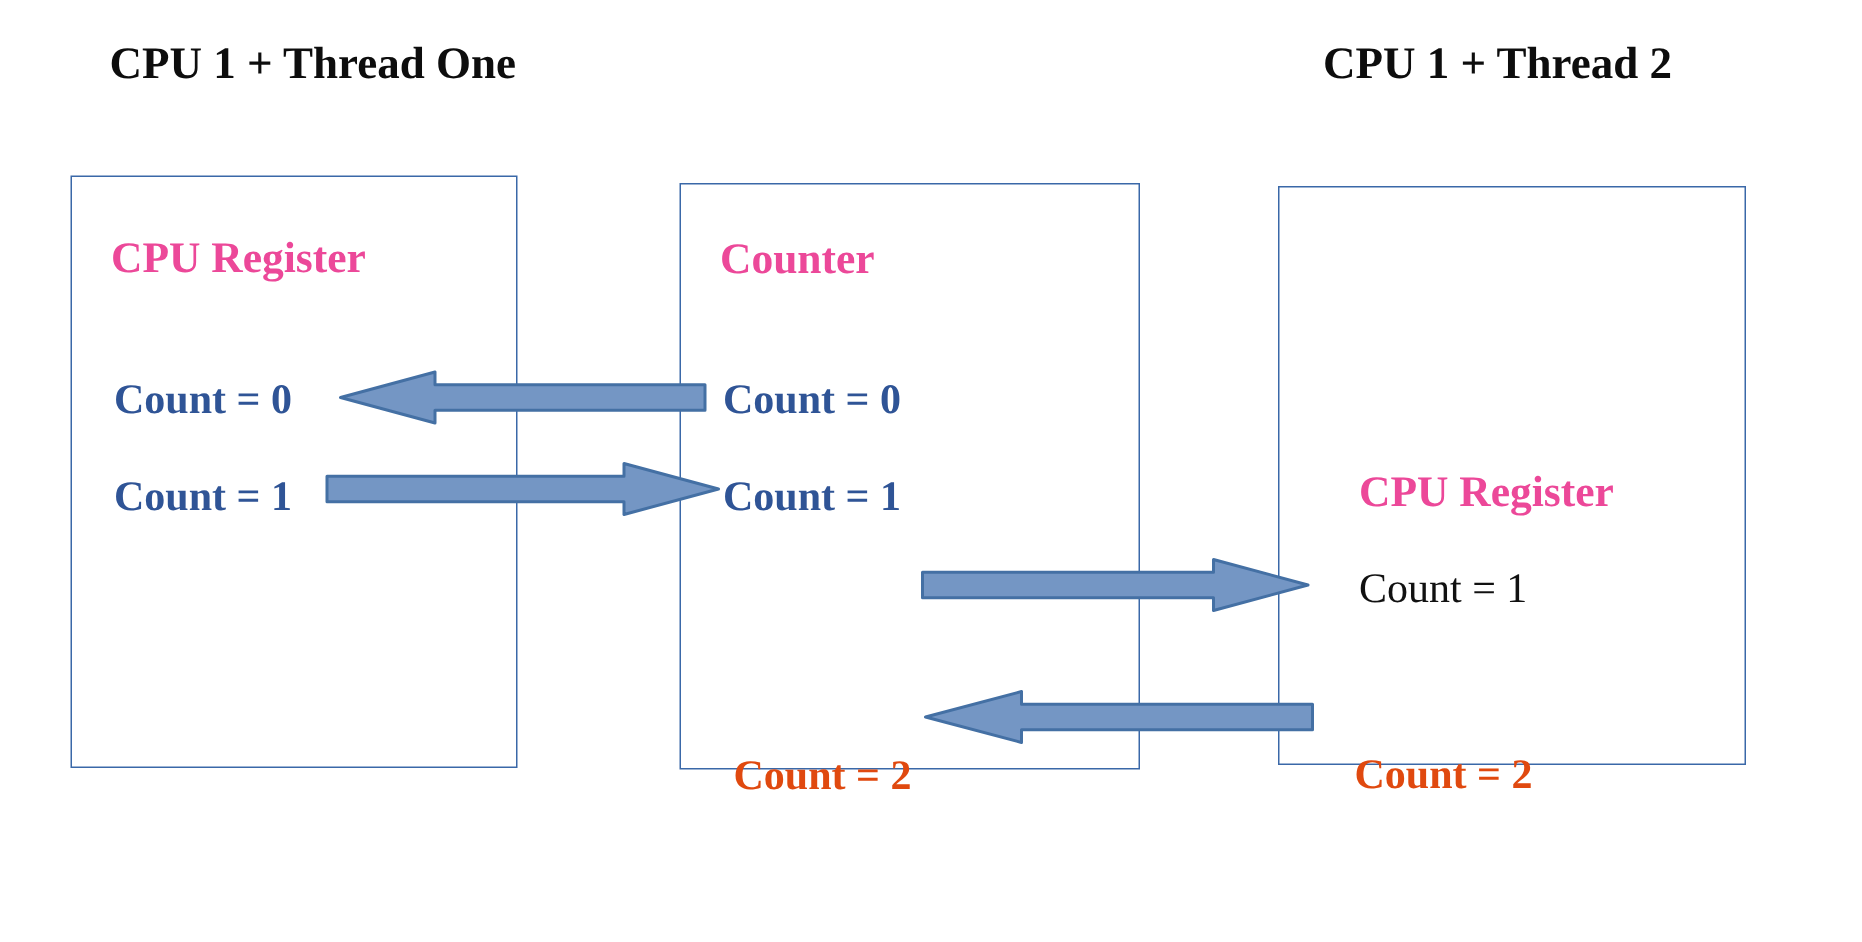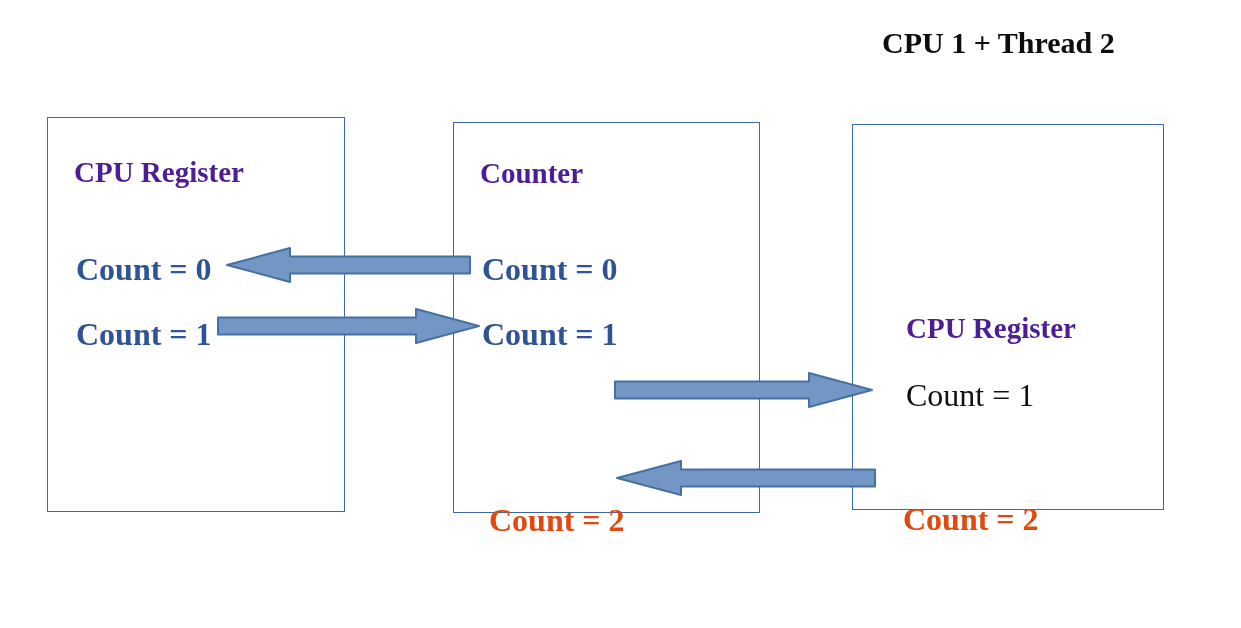--- a/index.html
+++ b/index.html
@@ -30,27 +30,27 @@
     background: #ffffff;
     box-sizing: border-box;
   }
   #box-cpu1 { left: 47px;  top: 117px; width: 298px; height: 395px; }
   #box-ram  { left: 453px; top: 122px; width: 307px; height: 391px; padding-left: 23px; }
   #box-cpu2 { left: 852px; top: 124px; width: 312px; height: 386px; }
   .box-title {
     position: absolute;
     font-size: 29px;
     font-weight: bold;
-    color: #4c1d95;
+    color: #ec4899;
     line-height: 1;
     white-space: nowrap;
   }
   .count {
     position: absolute;
-    font-size: 32px;
+    font-size: 28px;
     font-weight: bold;
     line-height: 1;
     white-space: nowrap;
   }
   .count.blue   { color: var(--count-blue); }
   .count.orange { color: var(--count-orange); margin-top: 36px; }
   .count.plain  { color: #111111; font-weight: normal; }
   #arrow-layer {
     position: absolute;
     left: 0; top: 0;
@@ -81,20 +81,21 @@
     font-weight: bold;
     font-style: italic;
     margin-left: 13px;
   }
 </style>
 </head>
 <body>
 
 <div id="stage">
 
+  <div class="col-header" style="left:73px">CPU 1 + Thread One</div>
   <div class="col-header" style="left:882px">CPU 1 + Thread 2</div>
 
   <div class="box" id="box-cpu1">
     <div class="box-title" style="left:26px; top:40px">CPU Register</div>
     <div class="count blue" style="left:28px; top:135px">Count = 0</div>
     <div class="count blue" style="left:28px; top:200px">Count = 1</div>
   </div>
 
   <div class="box" id="box-ram">
     <div class="box-title" style="left:26px; top:36px">Counter</div>

